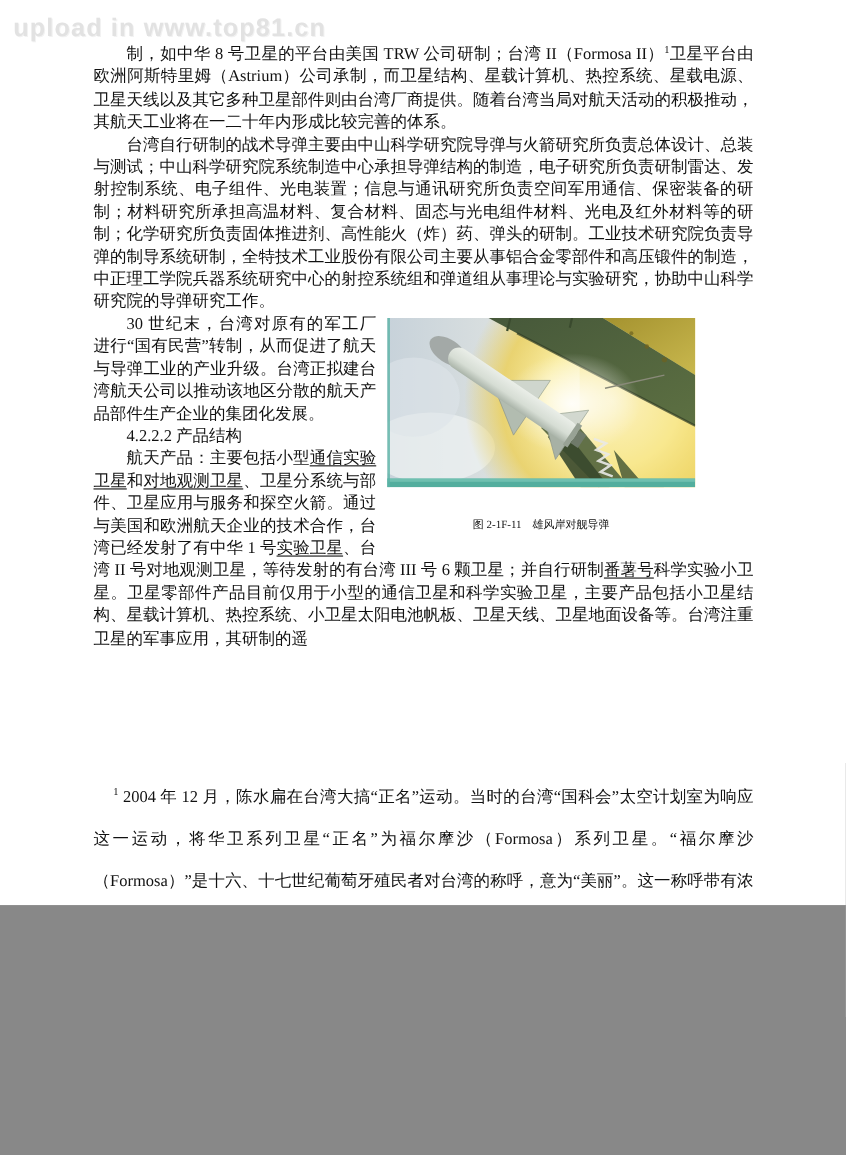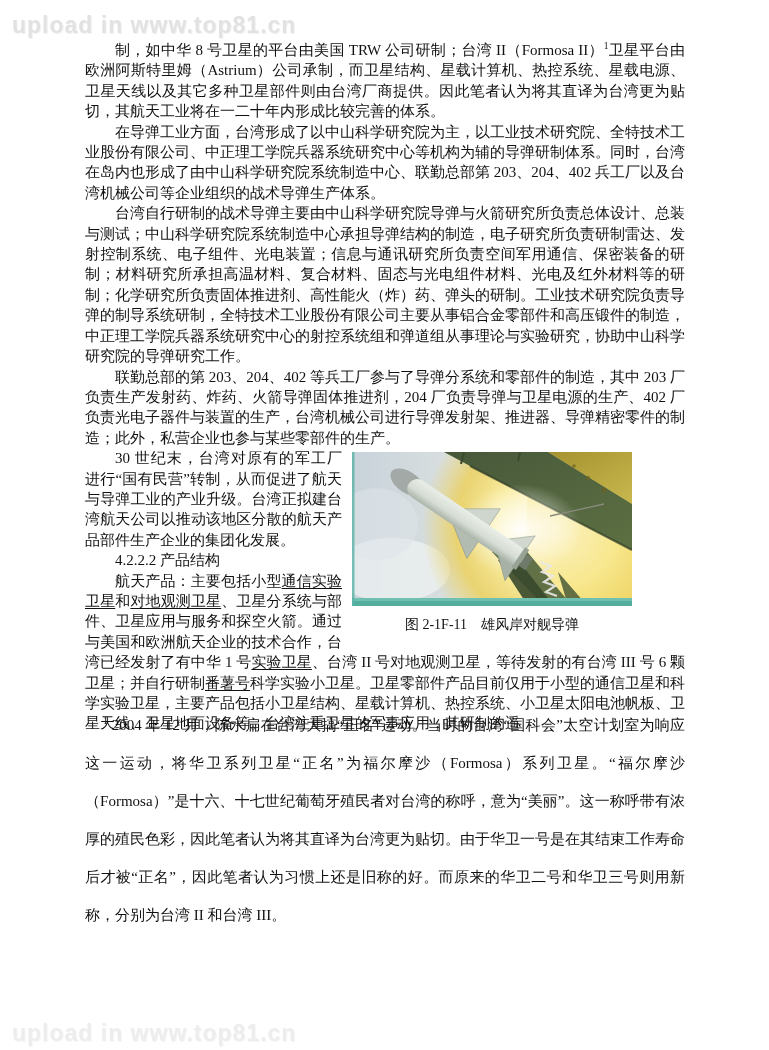--- a/index.html
+++ b/index.html
@@ -1,18 +1,18 @@
 <!DOCTYPE html>
 <html><head>
 <meta charset="utf-8">
 <style>
   html,body{margin:0;padding:0;background:#888;}
   .page{
     position:relative;
-    width:769px;height:1050px;
+    width:769px;height:823px;
     background:#ffffff;
     overflow:hidden;
     font-family:"Liberation Serif","DejaVu Serif",serif;
     color:#111;
   }
   .wm{
     position:absolute;
     font-family:"Liberation Sans","DejaVu Sans",sans-serif;
     font-weight:700;
     font-size:23px;
@@ -36,23 +36,23 @@
   }
   sup{font-size:9.5px;line-height:0;vertical-align:super;}
   .photo-figure{
     float:right;
     width:280px;
     margin:4px 53px 6px 10px;
     text-indent:0;
   }
   .photo-figure svg{display:block;}
   .photo-figure figcaption{
-    margin-top:9px;
+    margin-top:25px;
     text-align:center;
-    font-size:14px;
+    font-size:10px;
     white-space:nowrap;
   }
   .footnote{
     position:absolute;
     left:85px;top:706px;
     width:600px;
     font-size:15px;
     line-height:38px;
     text-align:justify;
   }
@@ -61,27 +61,25 @@
 </style>
 </head>
 <body>
 
 <div class="page">
 
   <div class="wm wm-top">upload in www.top81.cn</div>
 
   <div class="content">
 
-    <p class="para"><span>制，如中华 8 号卫星的平台由美国 TRW 公司研制；台湾 II（Formosa II）</span><sup>1</sup><span>卫星平台由欧洲阿斯特里姆（Astrium）公司承制，而卫星结构、星载计算机、热控系统、星载电源、卫星天线以及其它多种卫星部件则由台湾厂商提供。因此笔者认为将其直译为台湾更为贴切，其航天工业将在一二十年内形成比较完善的体系。</span></p>
+    <p class="para"><span>制，如中华 8 号卫星的平台由美国 TRW 公司研制；台湾 II（Formosa II）</span><sup>1</sup><span>卫星平台由欧洲阿斯特里姆（Astrium）公司承制，而卫星结构、星载计算机、热控系统、星载电源、卫星天线以及其它多种卫星部件则由台湾厂商提供。随着台湾当局对航天活动的积极推动，其航天工业将在一二十年内形成比较完善的体系。</span></p>
 
-    <p class="para"><span>在导弹工业方面，台湾形成了以中山科学研究院为主，以工业技术研究院、全特技术工业股份有限公司、中正理工学院兵器系统研究中心等机构为辅的导弹研制体系。同时，台湾在岛内也形成了由中山科学研究院系统制造中心、联勤总部第 203、204、402 兵工厂以及台湾机械公司等企业组织的战术导弹生产体系。</span></p>
 
     <p class="para"><span>台湾自行研制的战术导弹主要由中山科学研究院导弹与火箭研究所负责总体设计、总装与测试；中山科学研究院系统制造中心承担导弹结构的制造，电子研究所负责研制雷达、发射控制系统、电子组件、光电装置；信息与通讯研究所负责空间军用通信、保密装备的研制；材料研究所承担高温材料、复合材料、固态与光电组件材料、光电及红外材料等的研制；化学研究所负责固体推进剂、高性能火（炸）药、弹头的研制。工业技术研究院负责导弹的制导系统研制，全特技术工业股份有限公司主要从事铝合金零部件和高压锻件的制造，中正理工学院兵器系统研究中心的射控系统组和弹道组从事理论与实验研究，协助中山科学研究院的导弹研究工作。</span></p>
 
-    <p class="para"><span>联勤总部的第 203、204、402 等兵工厂参与了导弹分系统和零部件的制造，其中 203 厂负责生产发射药、炸药、火箭导弹固体推进剂，204 厂负责导弹与卫星电源的生产、402 厂负责光电子器件与装置的生产，台湾机械公司进行导弹发射架、推进器、导弹精密零件的制造；此外，私营企业也参与某些零部件的生产。</span></p>
 
     <figure class="photo-figure">
       <svg width="280" height="154" viewBox="0 0 280 154" role="img">
         <defs>
           <linearGradient id="sky" x1="0" y1="0" x2="1" y2="0">
             <stop offset="0" stop-color="#c7d2da"></stop>
             <stop offset="0.45" stop-color="#dfe3e1"></stop>
             <stop offset="1" stop-color="#f2ebc6"></stop>
           </linearGradient>
           <radialGradient id="glow" cx="50%" cy="50%" r="50%">

